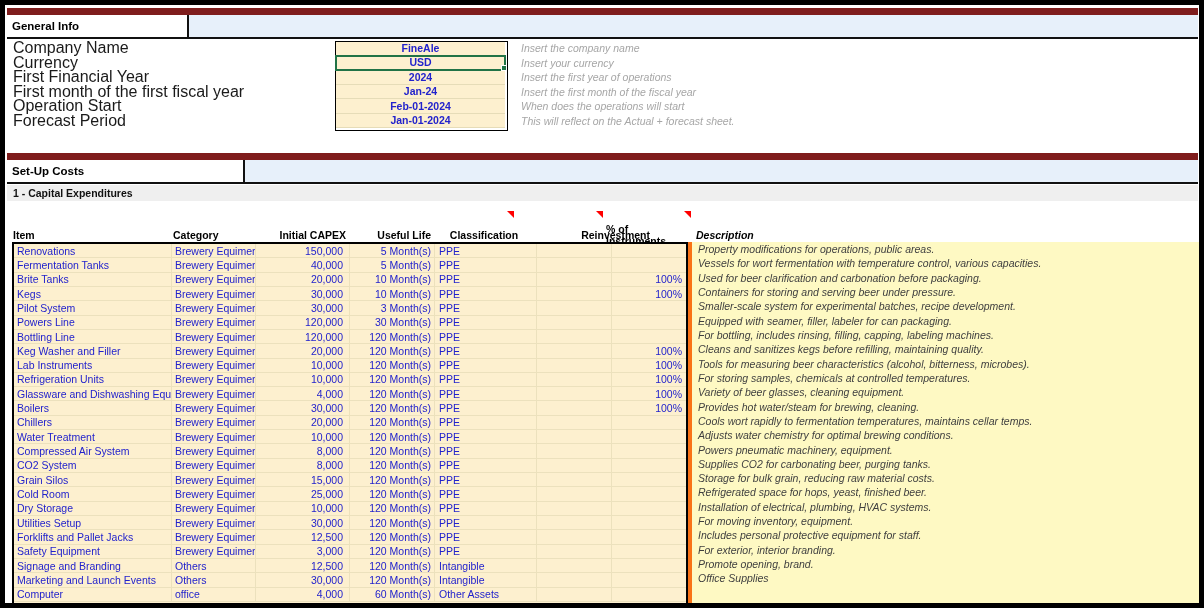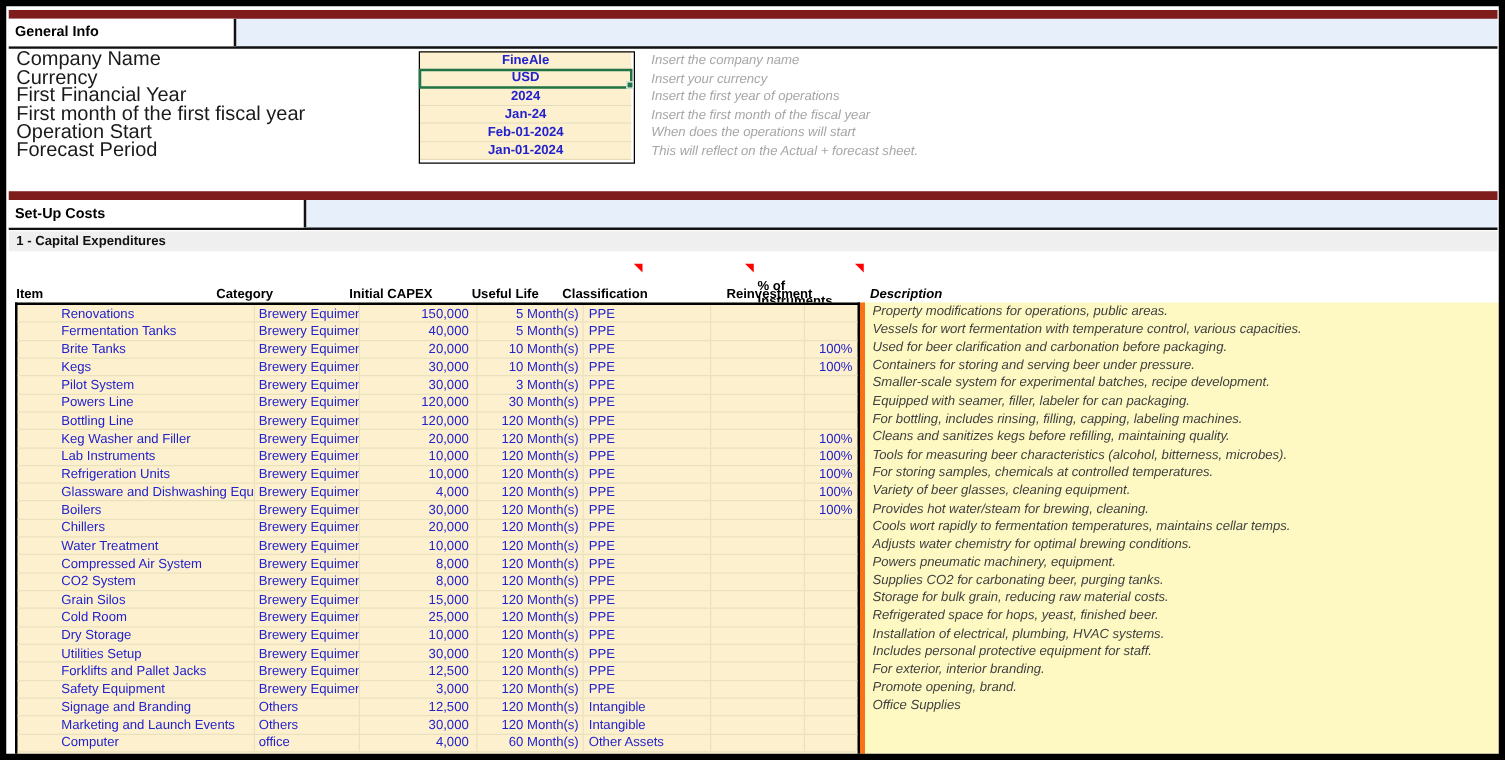--- a/index.html
+++ b/index.html
@@ -49,21 +49,21 @@
   .th-capex{left:254px;width:92px;justify-content:flex-end;}
   .th-useful{left:346px;width:85px;justify-content:flex-end;}
   .th-class{left:433px;width:102px;justify-content:center;}
   .th-reinv{left:535px;width:75px;justify-content:flex-end;margin-left:40px;}
   .th-pct{left:606px;width:80px;justify-content:flex-end;}
   .th-desc{left:696px;font-style:italic;}
 
   
   .capex-body{position:absolute;left:12px;top:242px;width:676px;height:361px;
         border:2px solid #000;border-bottom:none;box-sizing:border-box;background:#fdf0cf;}
-  .capex-row{display:flex;height:14.32px;border-bottom:1px solid #ece1bd;box-sizing:border-box;padding-left:32px;}
+  .capex-row{display:flex;height:14.32px;border-bottom:1px solid #ece1bd;box-sizing:border-box;}
   .capex-row > div{border-right:1px solid #ece1bd;box-sizing:border-box;overflow:hidden;
         white-space:nowrap;font-size:10.5px;color:#2222cc;display:flex;align-items:center;}
   .c-item{width:158px;padding-left:3px;}
   .c-cat{width:84px;padding-left:3px;}
   .c-capex{width:94px;justify-content:flex-end;padding-right:6px;}
   .c-life{width:85px;justify-content:flex-end;padding-right:3px;}
   .c-class{width:102px;padding-left:4px;}
   .c-reinv{width:75px;}
   .c-pct{flex:1;justify-content:flex-end;padding-right:4px;border-right:none !important;}
 
@@ -436,20 +436,21 @@
 
       <div class="desc-row">Supplies CO2 for carbonating beer, purging tanks.</div>
 
       <div class="desc-row">Storage for bulk grain, reducing raw material costs.</div>
 
       <div class="desc-row">Refrigerated space for hops, yeast, finished beer.</div>
 
 
       <div class="desc-row">Installation of electrical, plumbing, HVAC systems.</div>
 
+      <div class="desc-row">For moving inventory, equipment.</div>
 
       <div class="desc-row">Includes personal protective equipment for staff.</div>
 
       <div class="desc-row">For exterior, interior branding.</div>
 
       <div class="desc-row">Promote opening, brand.</div>
 
       <div class="desc-row">Office Supplies</div>
     </div>
 

